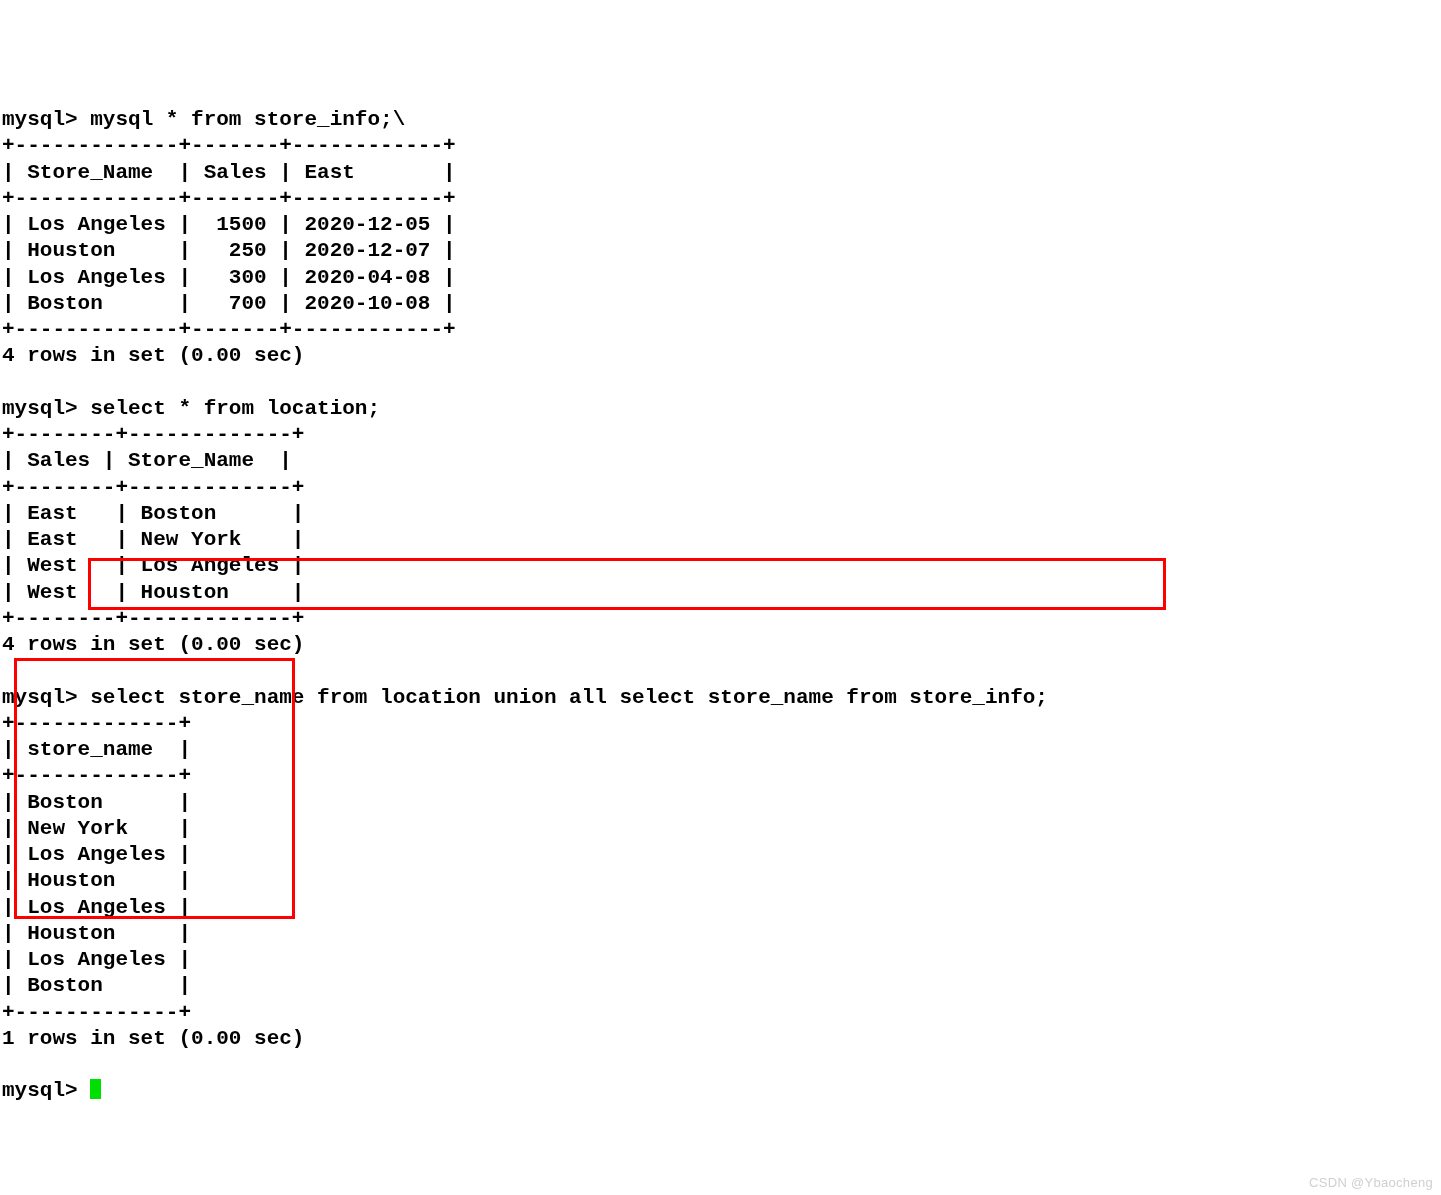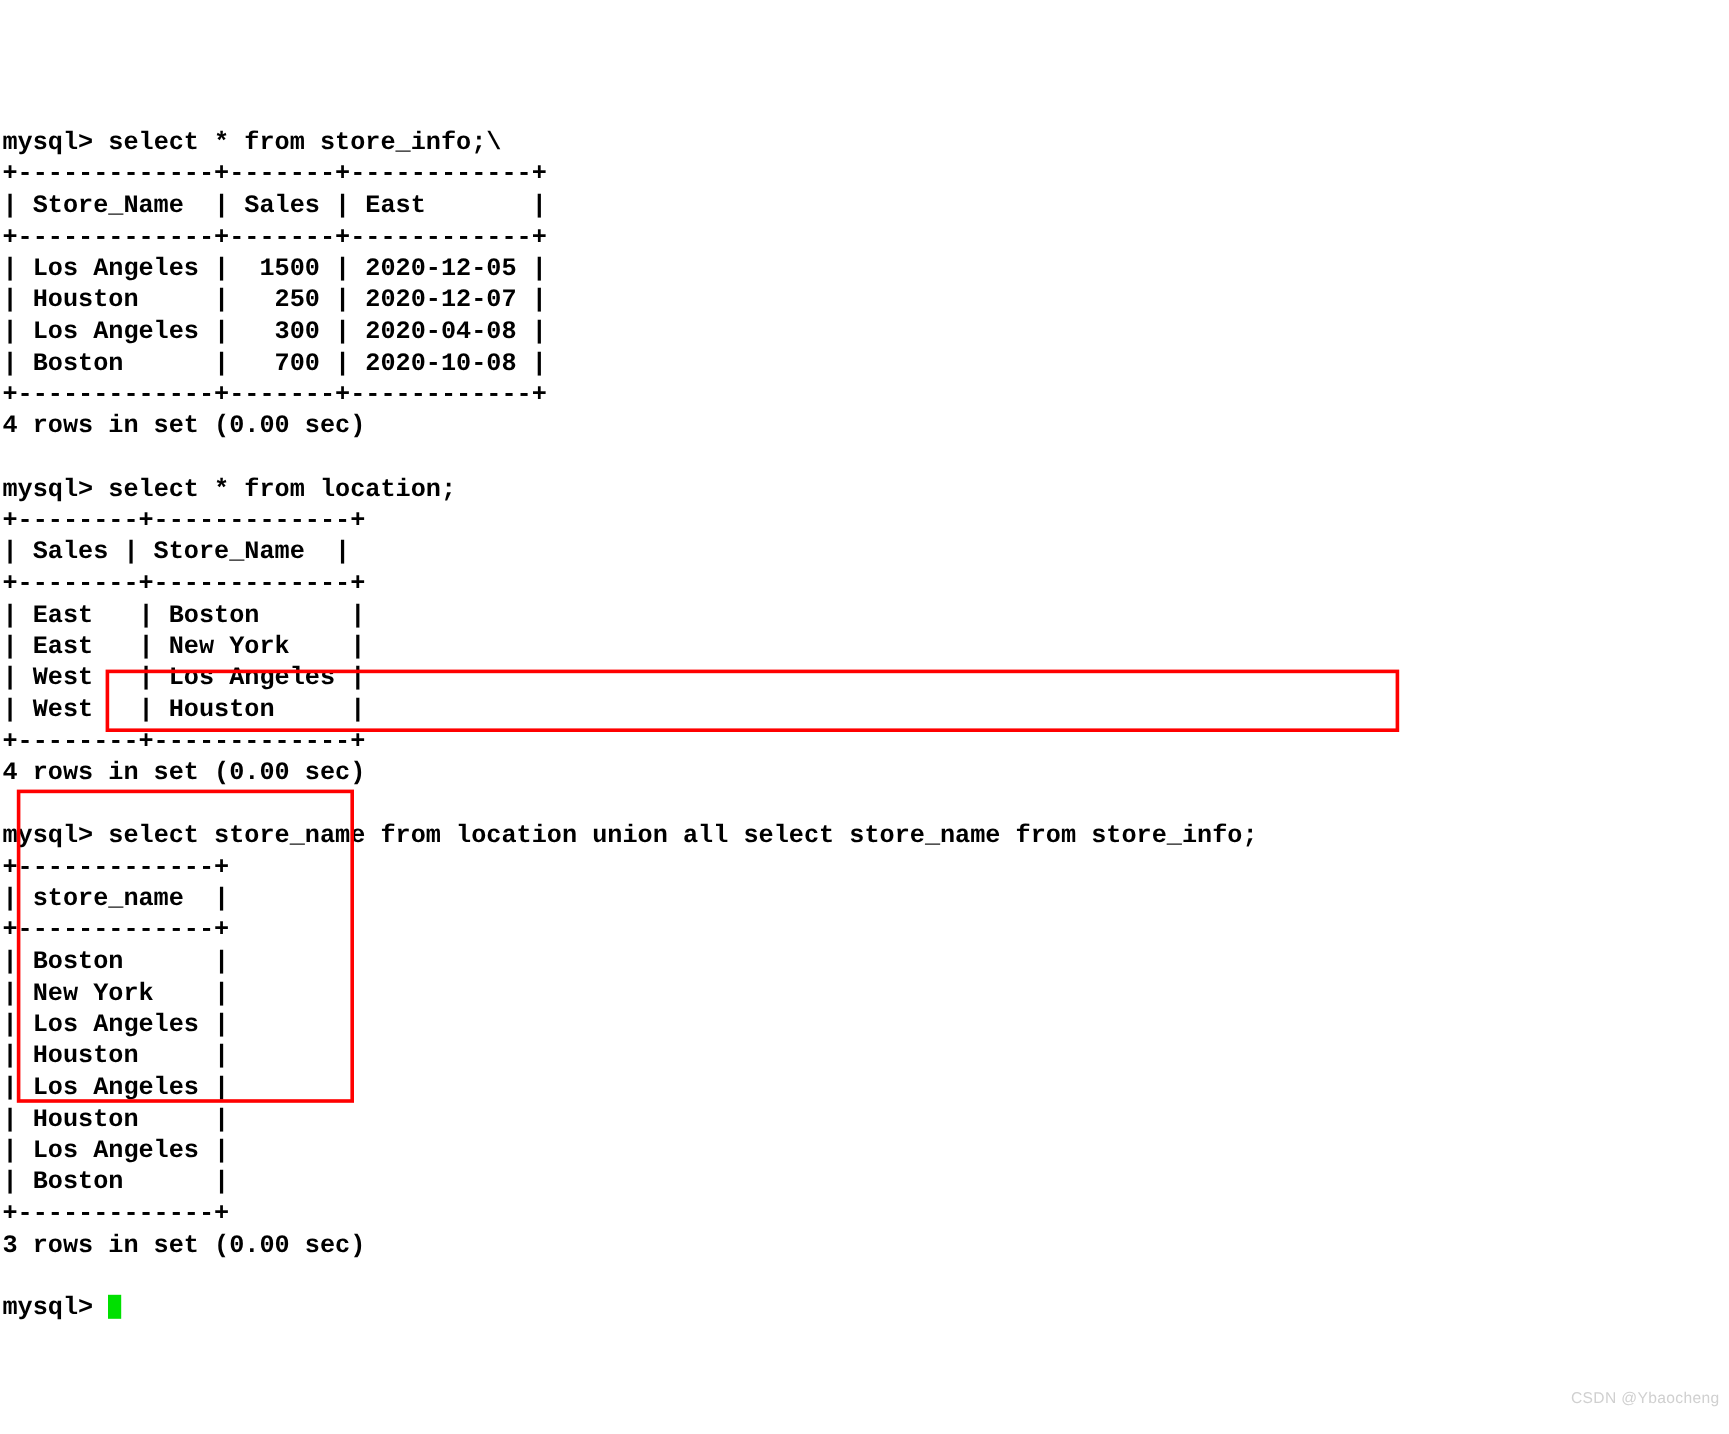--- a/index.html
+++ b/index.html
@@ -27,35 +27,35 @@
     }
     .hl-box {
       position: absolute;
       border: 3px solid #ff0000;
       background: transparent;
       pointer-events: none;
     }
     .watermark {
       position: absolute;
       right: 8px;
-      bottom: 22px;
+      bottom: 4px;
       font-size: 13px;
       font-weight: normal;
       font-family: Arial, sans-serif;
       color: #d0d0d0;
       letter-spacing: 0.3px;
       white-space: nowrap;
     }
   </style>
 </head>
 <body>
 
 
 
-<span><span>mysql&gt; </span><span>select * from store_info;\</span>
+<span><span>mysql&gt; </span><span>mysql * from store_info;\</span>
 <span>+-------------+-------+------------+</span>
 <span>| Store_Name  | Sales | East       |</span>
 <span>+-------------+-------+------------+</span>
 <span>| Los Angeles |  1500 | 2020-12-05 |</span>
 <span>| Houston     |   250 | 2020-12-07 |</span>
 <span>| Los Angeles |   300 | 2020-04-08 |</span>
 <span>| Boston      |   700 | 2020-10-08 |</span>
 <span>+-------------+-------+------------+</span>
 <span>4 rows in set (0.00 sec)</span>
 
@@ -76,20 +76,20 @@
 <span>+-------------+</span>
 <span>| Boston      |</span>
 <span>| New York    |</span>
 <span>| Los Angeles |</span>
 <span>| Houston     |</span>
 <span>| Los Angeles |</span>
 <span>| Houston     |</span>
 <span>| Los Angeles |</span>
 <span>| Boston      |</span>
 <span>+-------------+</span>
-<span>3 rows in set (0.00 sec)</span>
+<span>1 rows in set (0.00 sec)</span>
 
 <span>mysql&gt; </span><span class="cursor"></span></span>
 
 <div class="watermark">CSDN @Ybaocheng</div>
 
 <div class="hl-box" style="left: 88px; top: 558px; width: 1072px; height: 46px;"></div><div class="hl-box" style="left: 14px; top: 658px; width: 275px; height: 255px;"></div>
 
 
 </body></html>

